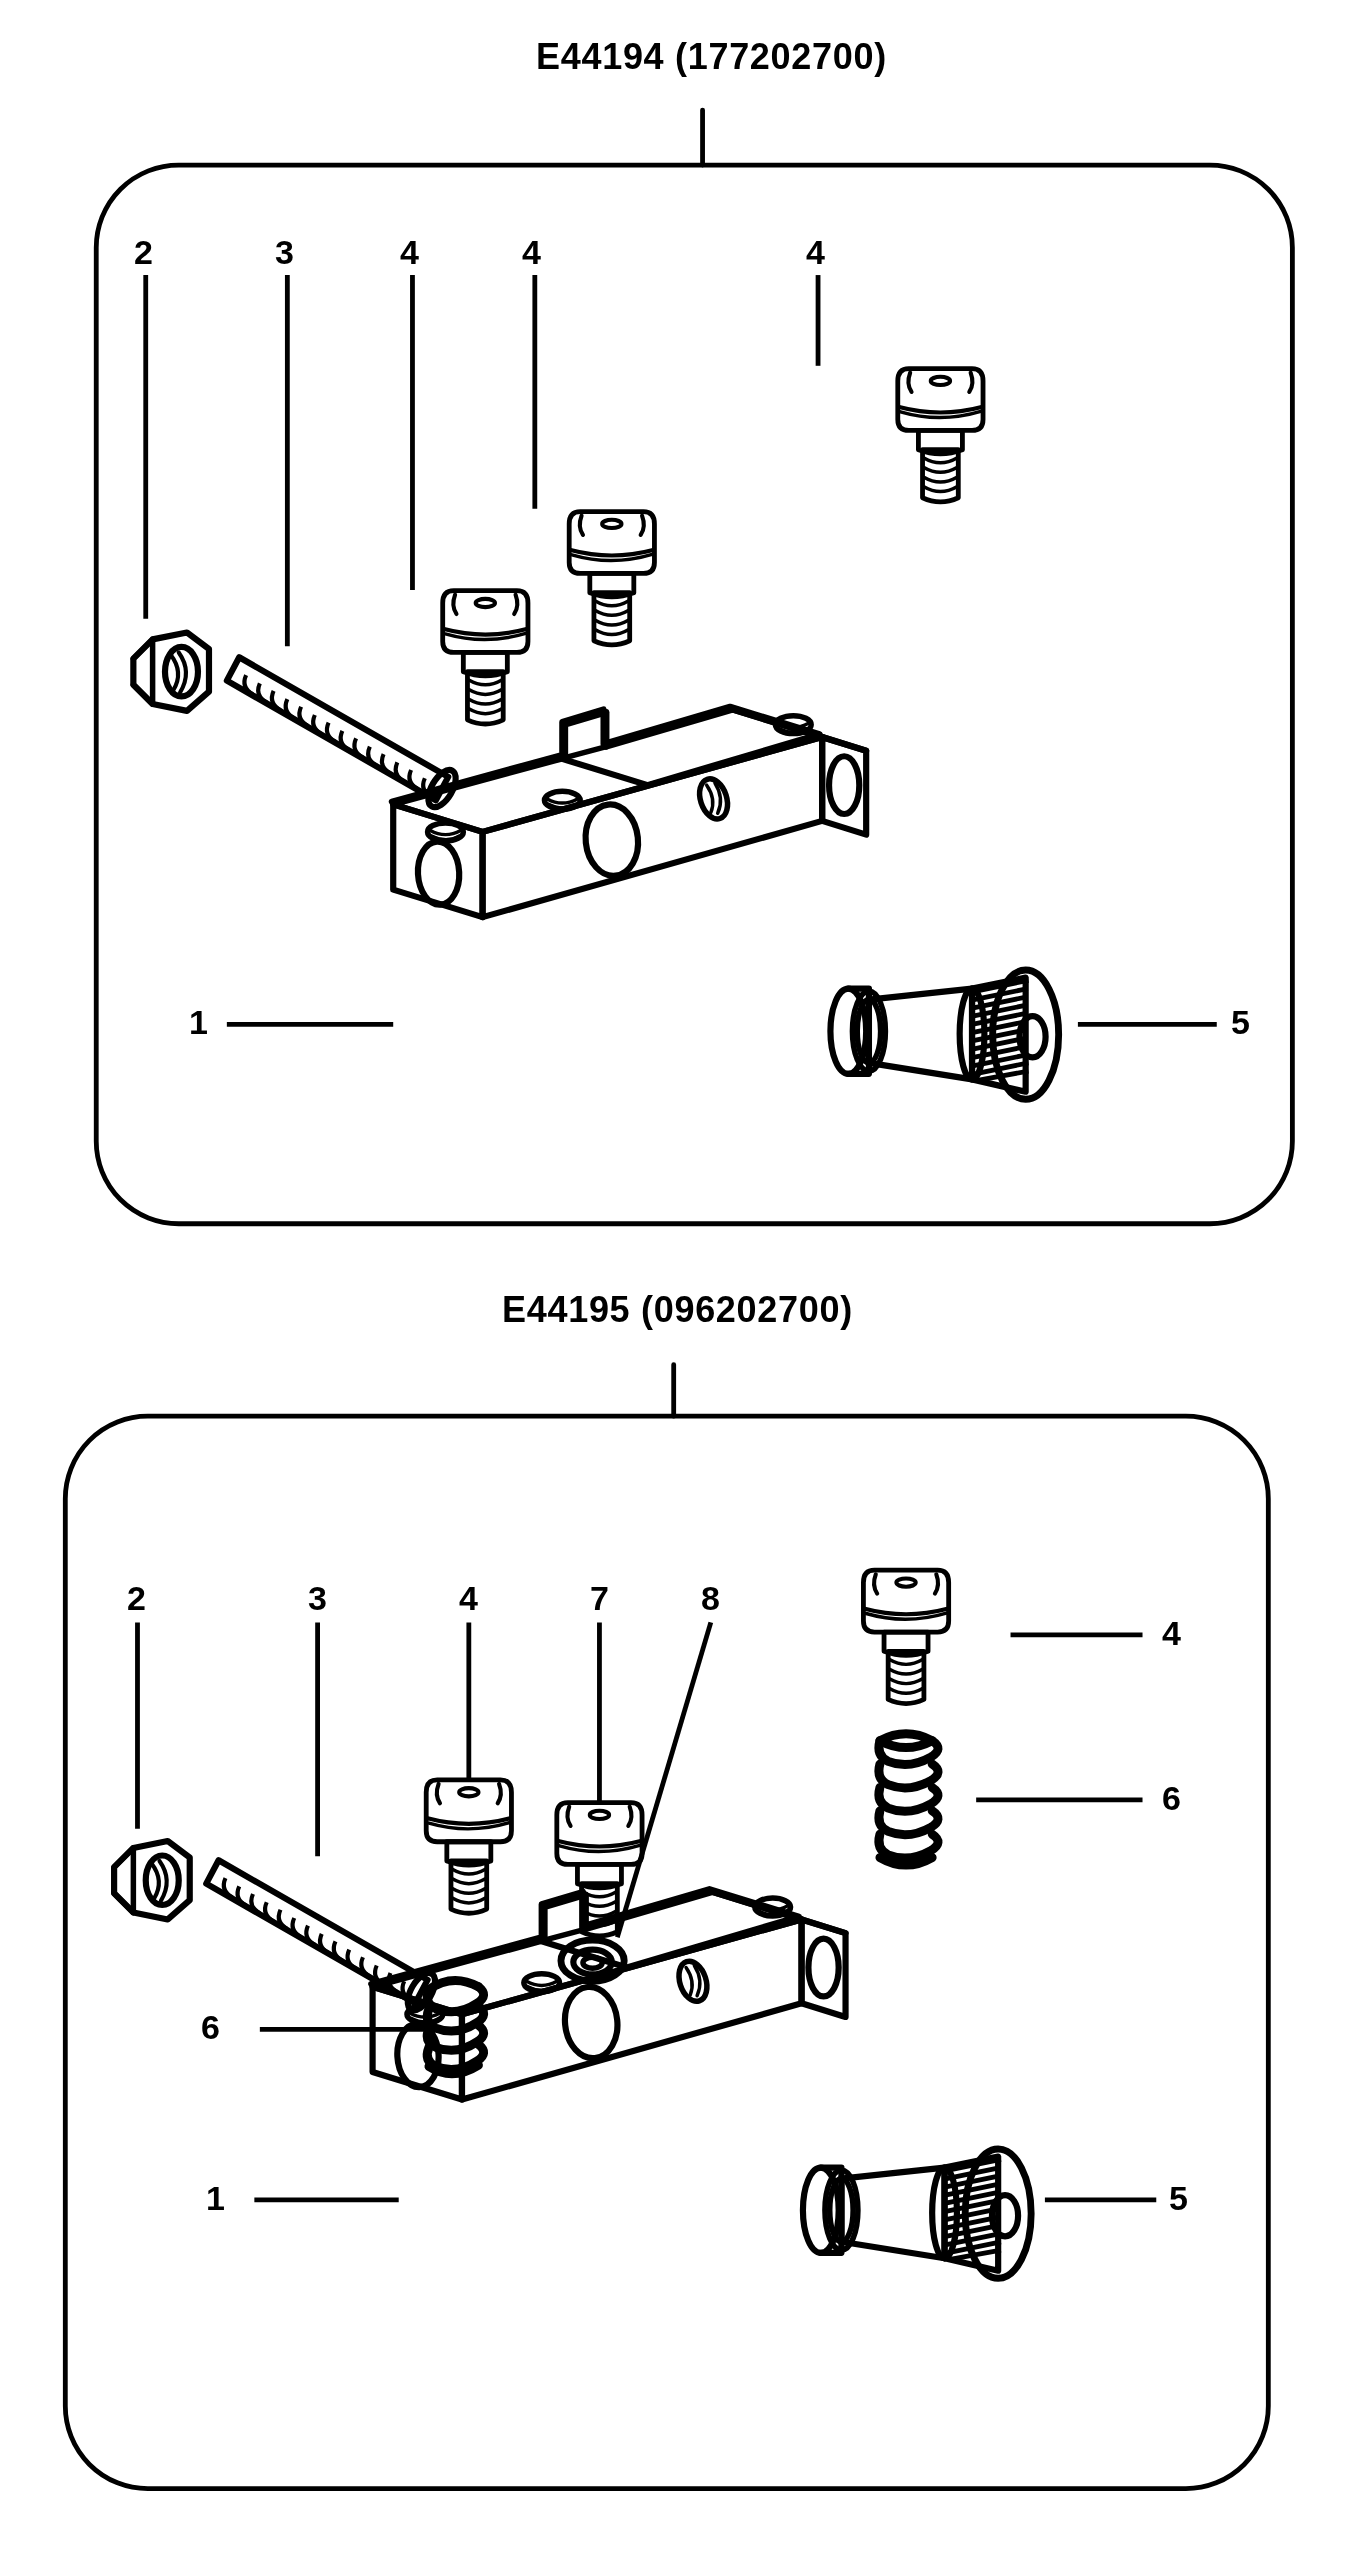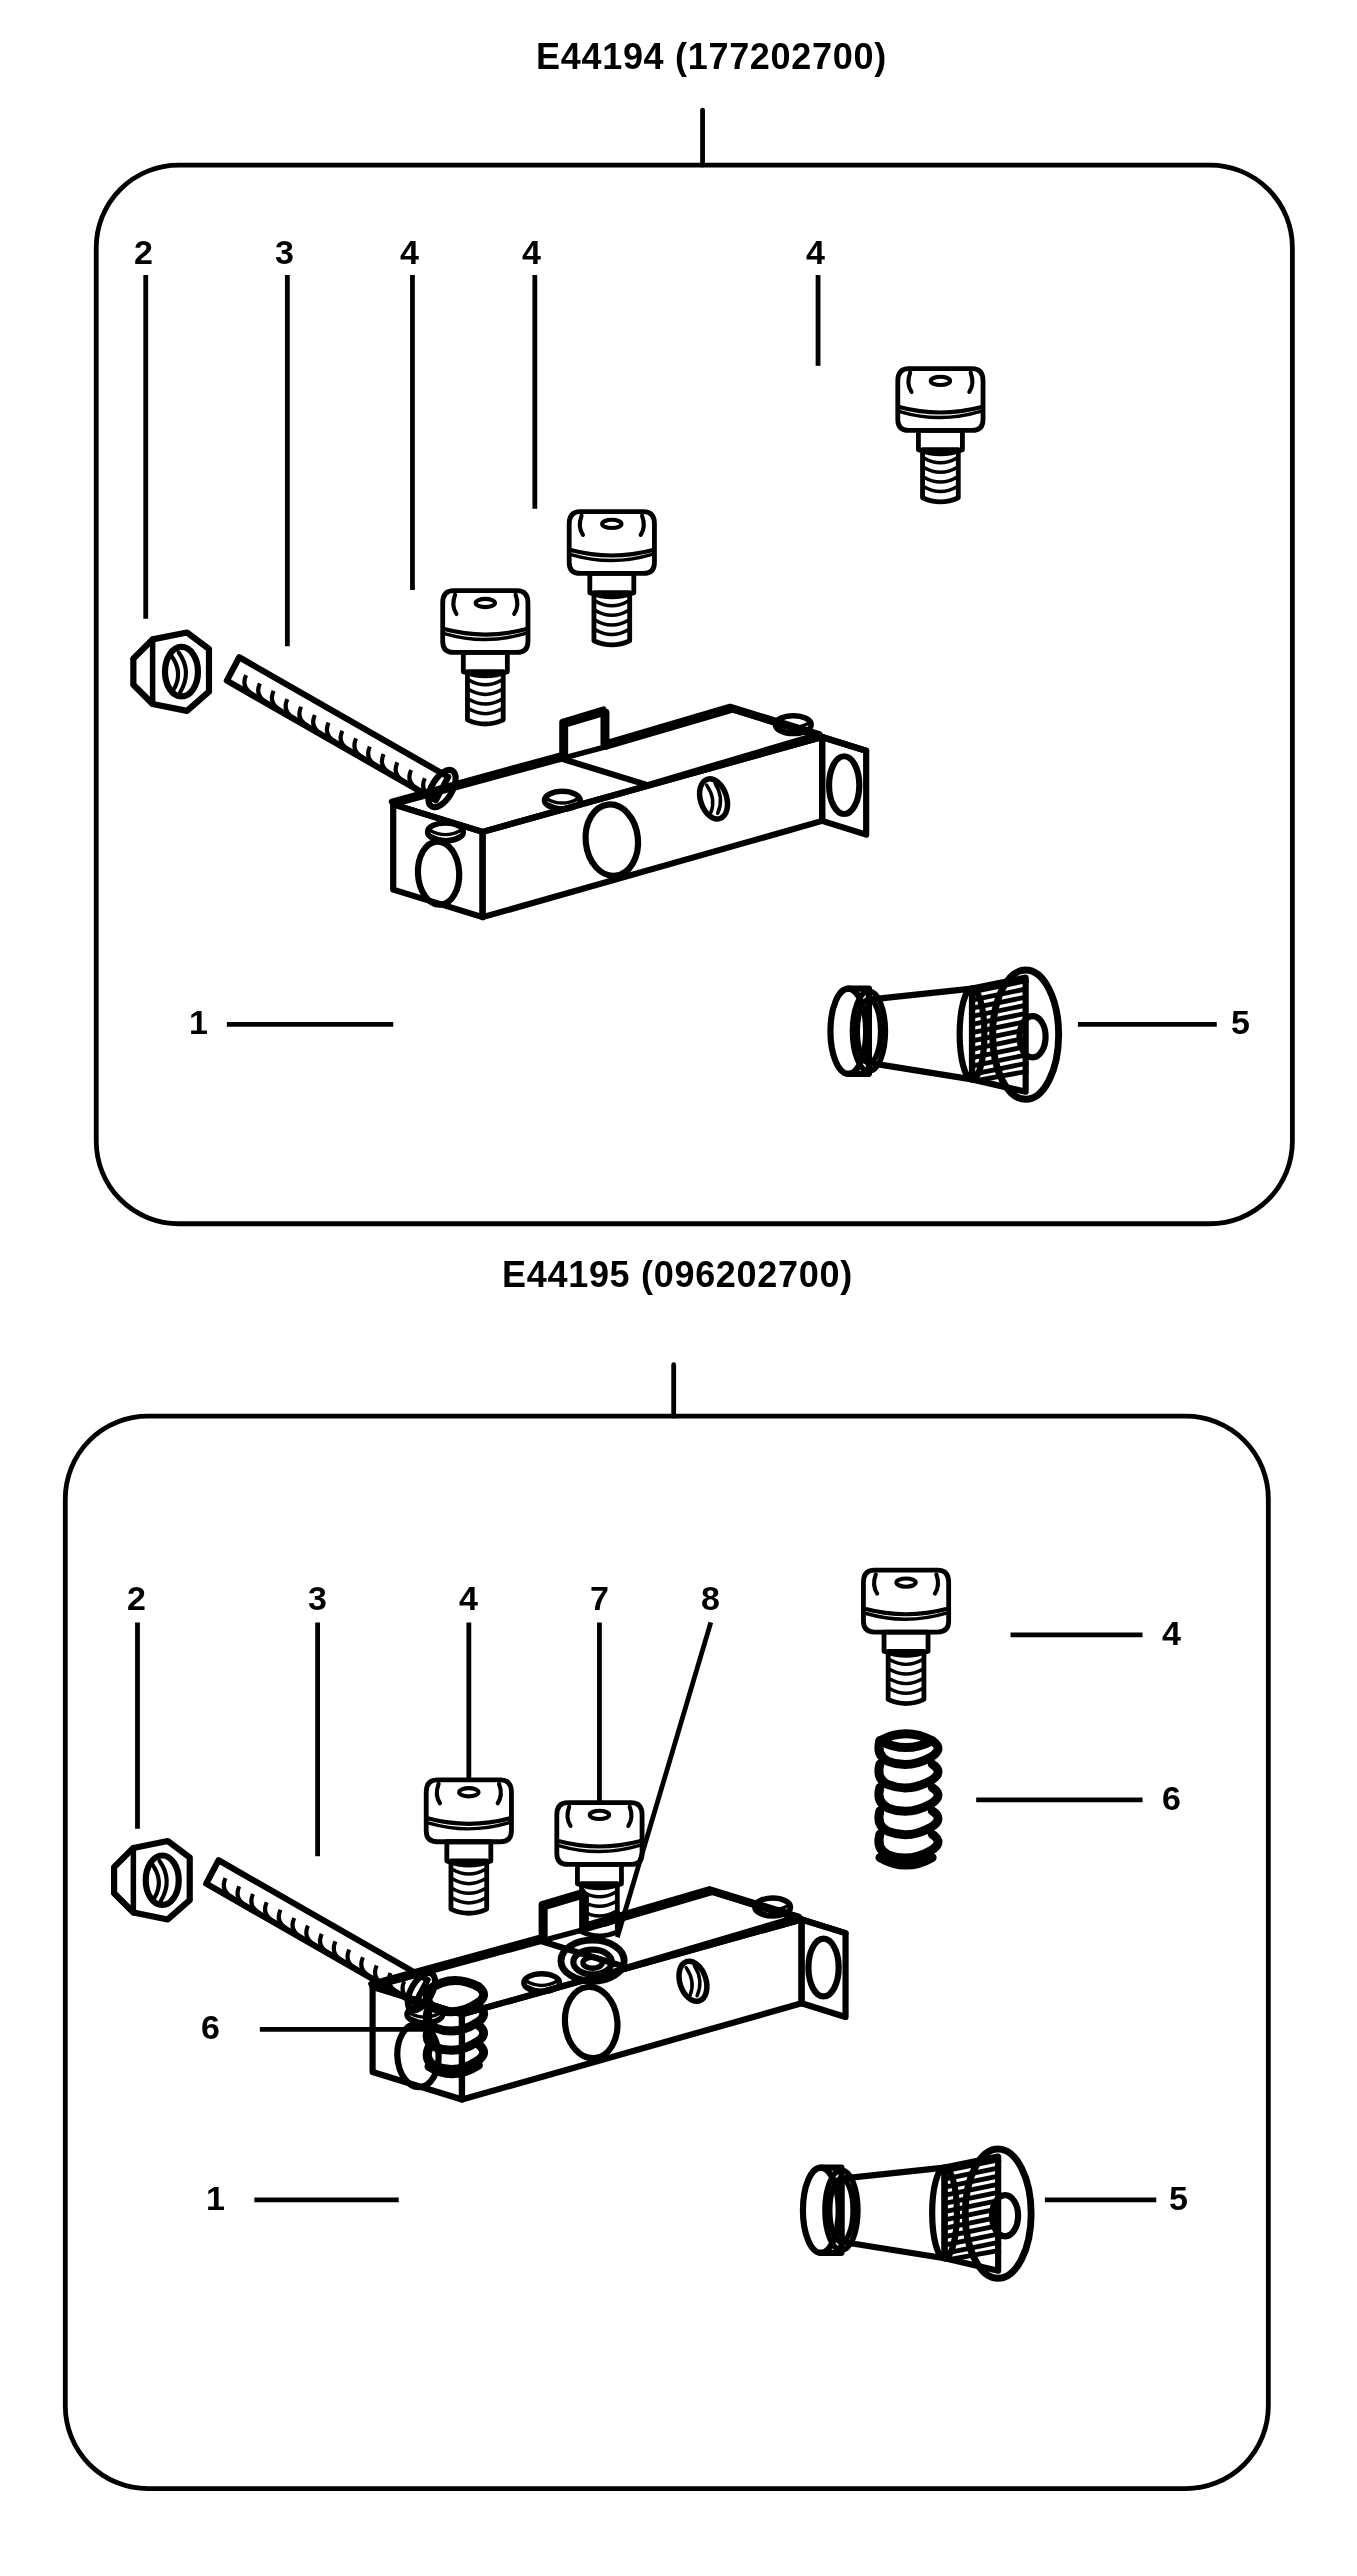--- a/index.html
+++ b/index.html
@@ -25,21 +25,21 @@
   .panel-title {
     position: absolute;
     font-family: "Liberation Sans", sans-serif;
     font-weight: bold;
     font-size: 36px;
     letter-spacing: 0.7px;
     white-space: nowrap;
     color: #000;
   }
   #title-top  { left: 536px;  top: 36px;   }
-  #title-bot  { left: 502px;  top: 1254px; }
+  #title-bot  { left: 502px;  top: 1289px; }
 
   .callout {
     position: absolute;
     font-family: "Liberation Sans", sans-serif;
     font-weight: bold;
     font-size: 34px;
     line-height: 1;
     color: #000;
     white-space: nowrap;
   }

